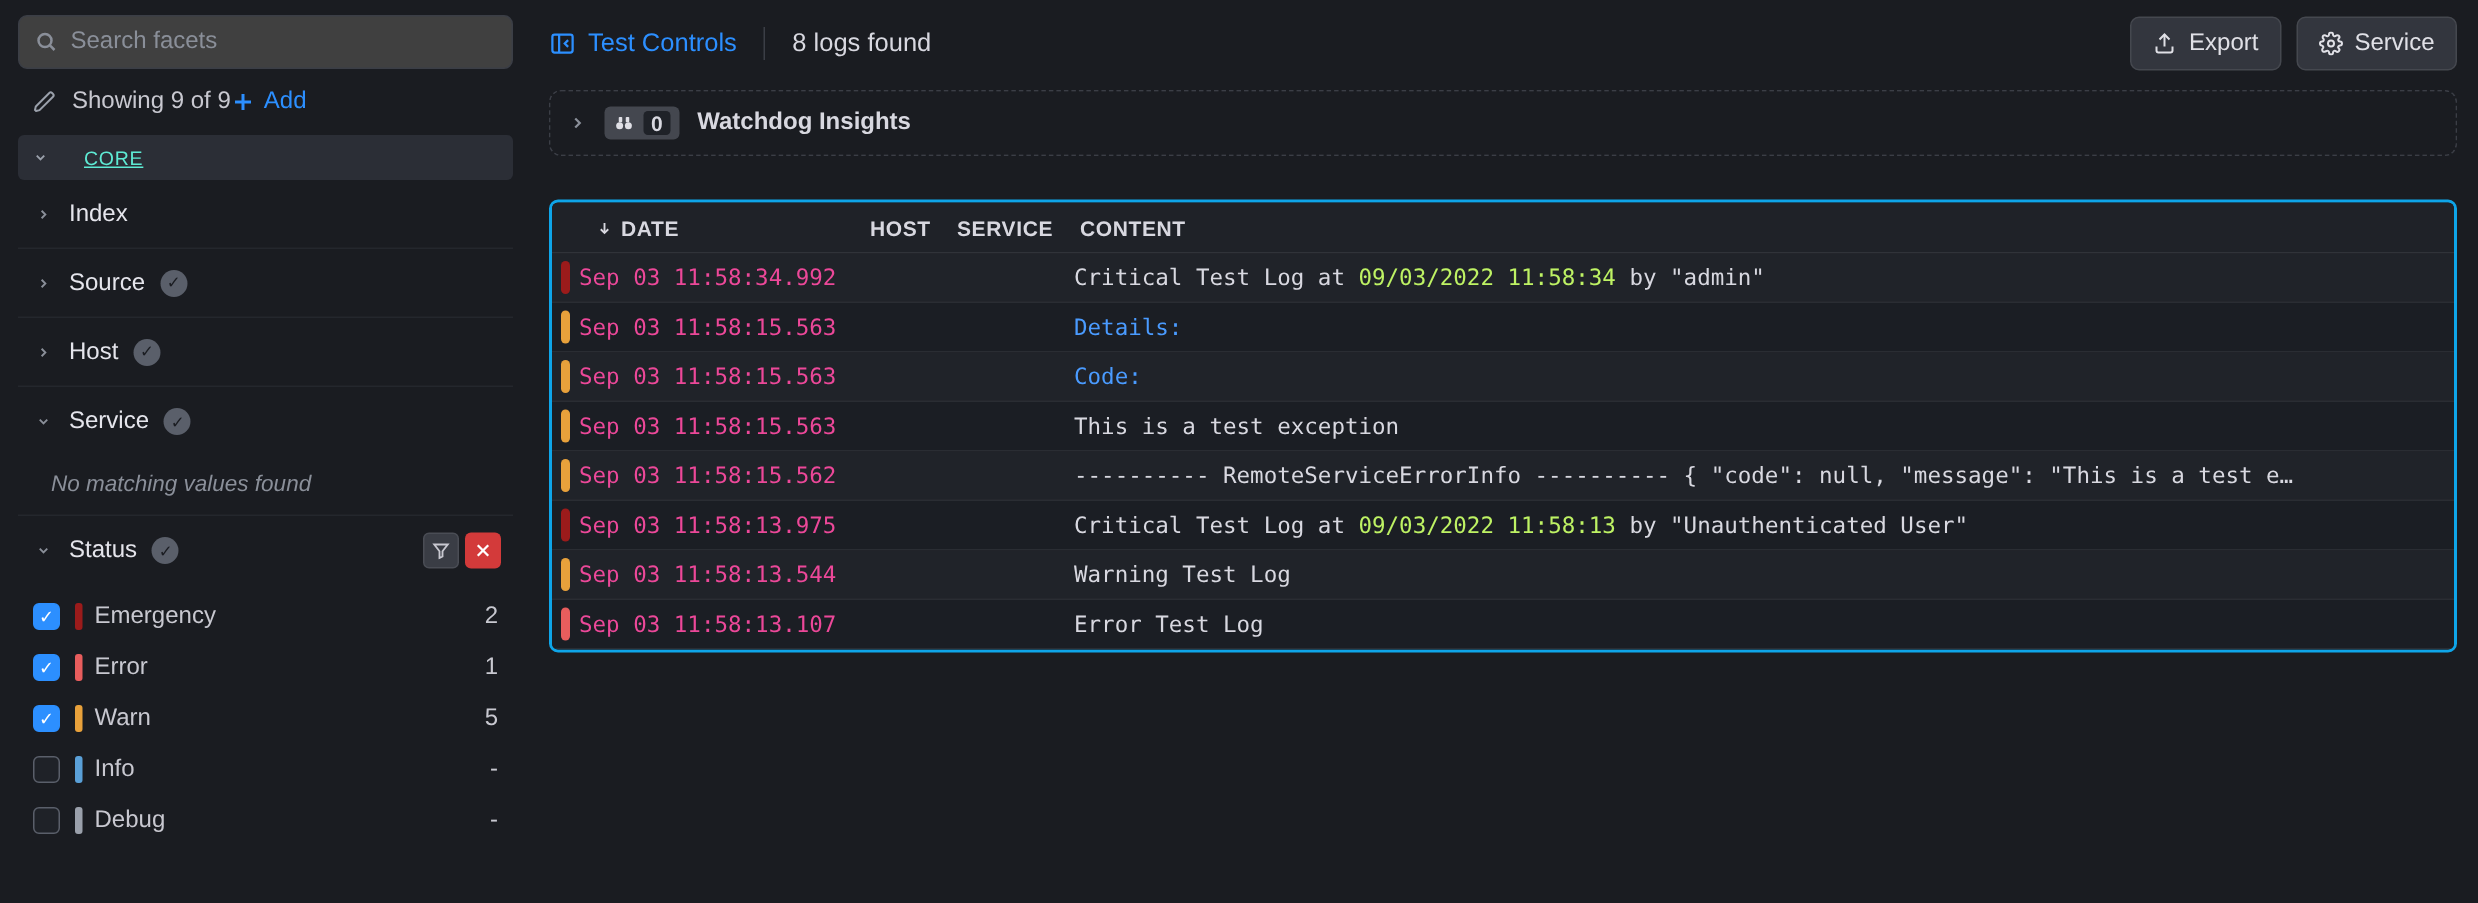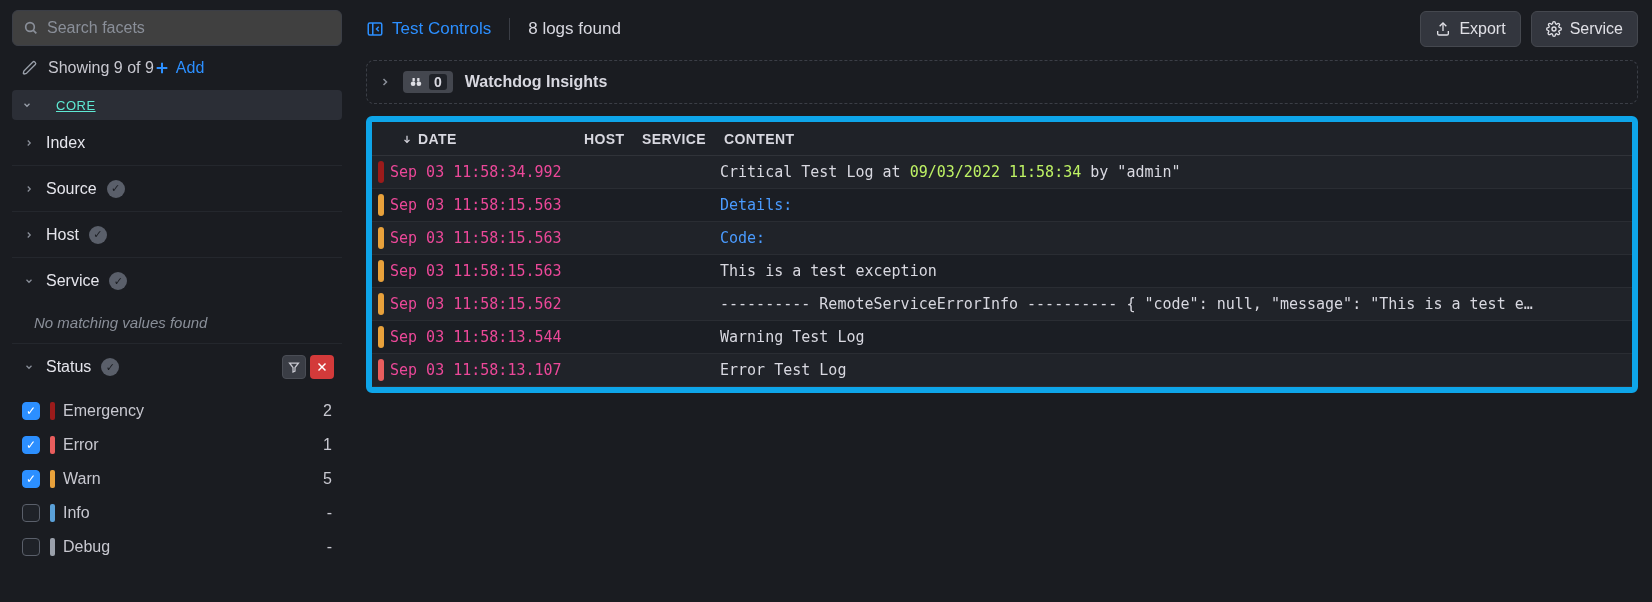--- a/index.html
+++ b/index.html
@@ -140,22 +140,22 @@
   }
   .insights .chev { color:#8a8f99; }
   .badge {
     background:#44474f; border-radius:4px; padding:3px 6px;
     display:flex; align-items:center; gap:6px; font-size:14px;
   }
   .badge .num { background:#1f2228; border-radius:3px; padding:0 5px; font-weight:600; }
 
   
   .table {
-    margin-top:12px;
-    border:6px solid #0ea5e9; border-radius:6px;
+    margin-top:29px;
+    border:2px solid #0ea5e9; border-radius:6px;
     overflow:hidden;
   }
   .thead {
     display:flex; align-items:center;
     height:34px; background:#1f2228;
     border-bottom:1px solid #303339;
     font-size:14px; font-weight:700; letter-spacing:.4px;
     color:#d8d8e0;
   }
   .col-status-strip { width:18px; }
@@ -429,20 +429,27 @@
           <span class="content"><span class="">This is a test exception</span></span>
         </div>
         <div class="trow">
           <span class="strip clr-warn"></span>
           <span class="date">Sep 03 11:58:15.562</span>
           <span class="host"></span>
           <span class="service"></span>
           <span class="content"><span class="">---------- RemoteServiceErrorInfo ---------- { "code": null, "message": "This is a test e…</span></span>
         </div>
         <div class="trow">
+          <span class="strip clr-emergency"></span>
+          <span class="date">Sep 03 11:58:13.975</span>
+          <span class="host"></span>
+          <span class="service"></span>
+          <span class="content"><span class="">Critical Test Log at </span><span class="muted">09/03/2022 11:58:13</span><span class=""> by "Unauthenticated User"</span></span>
+        </div>
+        <div class="trow">
           <span class="strip clr-warn"></span>
           <span class="date">Sep 03 11:58:13.544</span>
           <span class="host"></span>
           <span class="service"></span>
           <span class="content"><span class="">Warning Test Log</span></span>
         </div>
         <div class="trow">
           <span class="strip clr-error"></span>
           <span class="date">Sep 03 11:58:13.107</span>
           <span class="host"></span>

